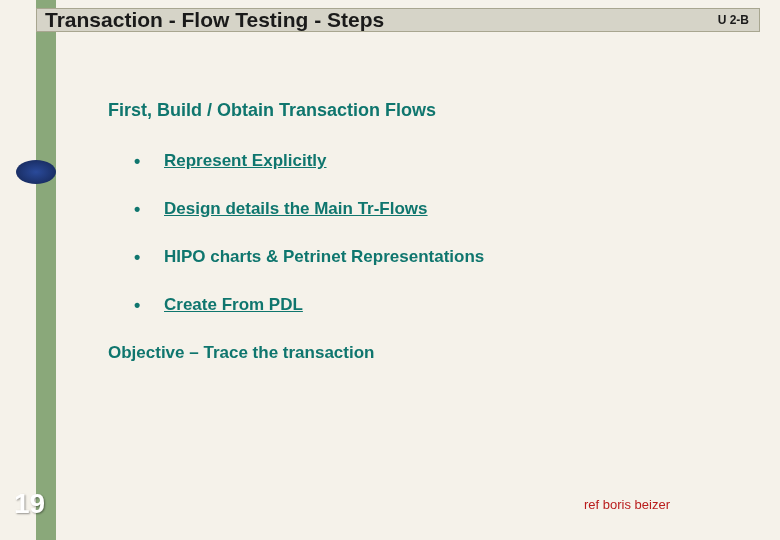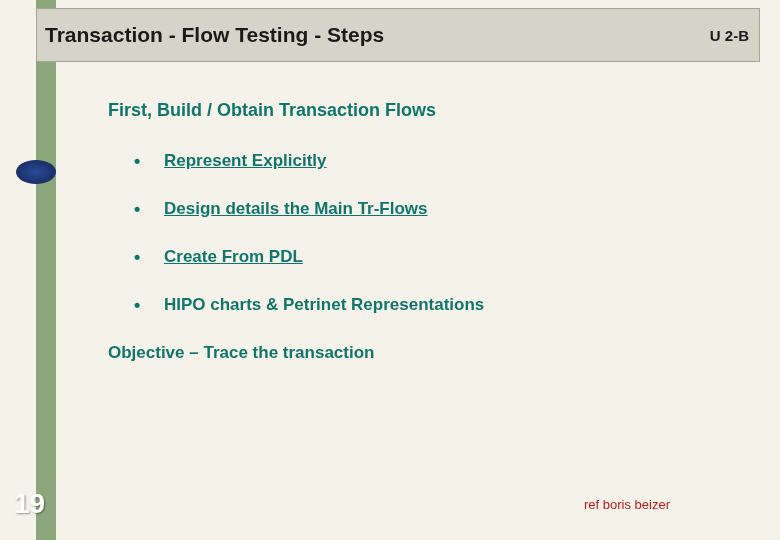--- a/index.html
+++ b/index.html
@@ -17,35 +17,35 @@
     top: 0;
     width: 20px;
     height: 540px;
     background: #8aa87a;
   }
   .title-bar {
     position: absolute;
     left: 36px;
     top: 8px;
     width: 724px;
-    height: 54px;
+    height: 24px;
     background: #d6d4c8;
     border: 1px solid #a8a690;
     display: flex;
     align-items: center;
     justify-content: space-between;
     padding: 0 10px 0 8px;
   }
   .title-text {
     font-size: 21px;
     font-weight: bold;
     color: #1a1a1a;
   }
   .header-tag {
-    font-size: 15px;
+    font-size: 12px;
     font-weight: bold;
     color: #1a1a1a;
   }
   .content {
     position: absolute;
     left: 108px;
     top: 100px;
     width: 600px;
     color: #0f766e;
   }
@@ -115,20 +115,20 @@
 <div class="title-bar">
   <span class="title-text">Transaction - Flow Testing  -  Steps</span>
   <span class="header-tag">U 2-B</span>
 </div>
 
 <div class="content">
   <div class="subtitle">First, Build / Obtain Transaction Flows</div>
   <ul class="bullet-list">
     <li><span class="underlined">Represent Explicitly</span></li>
     <li><span class="underlined">Design details the Main Tr-Flows</span></li>
+    <li><span>HIPO charts &amp; Petrinet Representations</span></li>
     <li><span class="underlined">Create From PDL</span></li>
-    <li><span>HIPO charts &amp; Petrinet Representations</span></li>
   </ul>
   <div class="objective">Objective – Trace the transaction</div>
 </div>
 
 <div class="page-number">19</div>
 <div class="footer-ref">ref boris beizer</div>
 
 </body></html>

